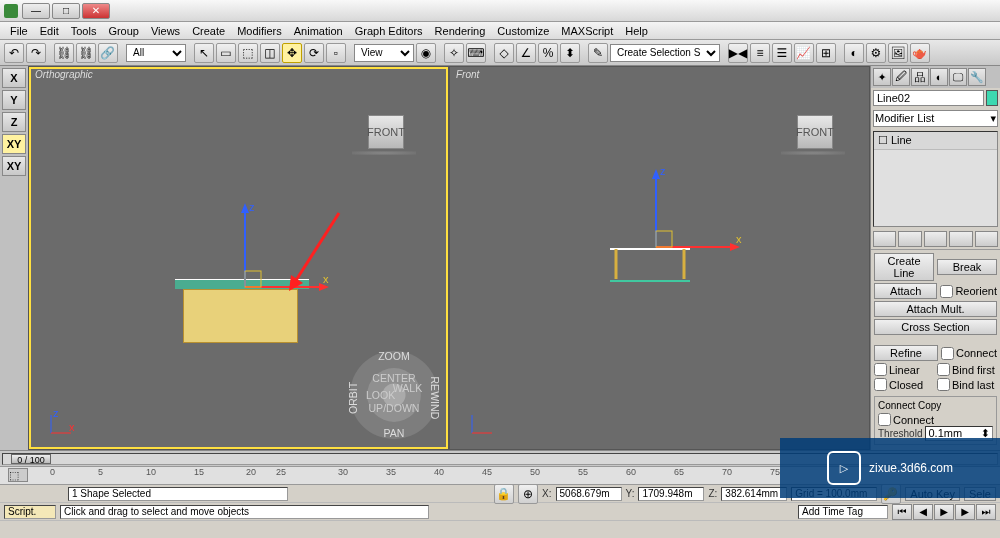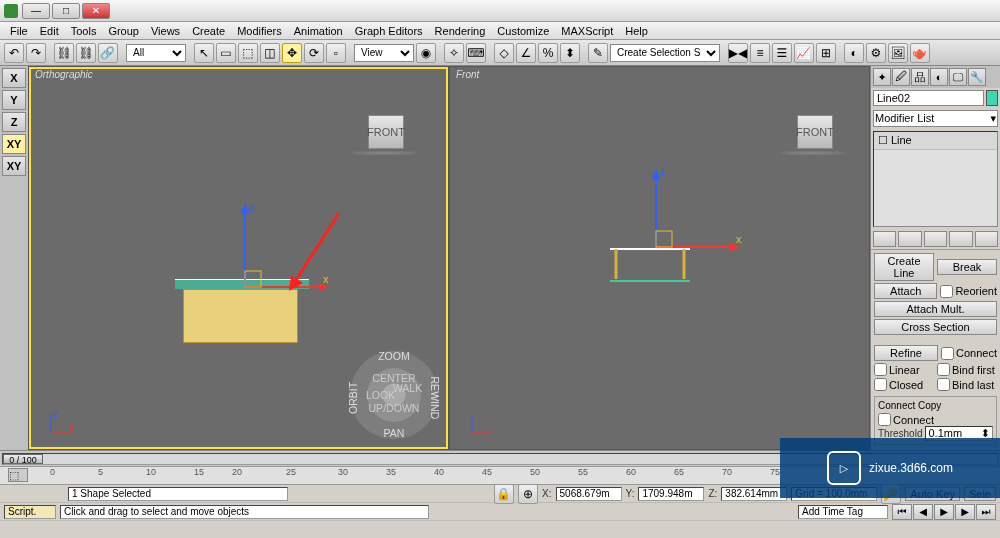--- a/index.html
+++ b/index.html
@@ -43,21 +43,21 @@
 .rp-stackbtns .sb { flex:1; height:16px; background:linear-gradient(to bottom,#eee,#ccc); border:1px solid #888; }
 .rp-body { padding:3px; display:flex; flex-direction:column; gap:2px; }
 .rp-btn { background:linear-gradient(to bottom,#f0f0f0,#d0d0d0); border:1px solid #888; padding:1px 4px; text-align:center; }
 .rp-row { display:flex; gap:3px; align-items:center; }
 .rp-chk { display:flex; align-items:center; gap:2px; }
 .rp-spin { flex:1; border:1px inset #888; background:#fff; padding:0 2px; display:flex; justify-content:space-between; }
 
 .bottombar { position:absolute; bottom:0; left:0; right:0; height:88px; background:#d4d0c8; border-top:1px solid #888; display:flex; flex-direction:column; }
 .timeline { height:16px; display:flex; align-items:center; background:#c8c8c8; border-bottom:1px solid #999; }
 .timetrack { height:12px; flex:1; background:#d8d8d8; border:1px inset #999; position:relative; margin:0 2px; }
-.timetrack .thumb { position:absolute; left:0; top:0; width:40px; height:10px; background:linear-gradient(to bottom,#eee,#bbb); border:1px solid #666; font-size:9px; text-align:center; }
+.timetrack .thumb { position:absolute; left:8px; top:0; width:40px; height:10px; background:linear-gradient(to bottom,#eee,#bbb); border:1px solid #666; font-size:9px; text-align:center; }
 .ruler { height:18px; background:#e0e0e0; border-bottom:1px solid #999; position:relative; overflow:hidden; }
 .ruler .tick { position:absolute; top:0; font-size:9px; color:#555; }
 .statusrows { flex:1; display:flex; flex-direction:column; }
 .statusrow { height:18px; display:flex; align-items:center; border-bottom:1px solid #bbb; gap:4px; padding:0 4px; }
 .sfield { border:1px inset #999; background:#fff; padding:0 3px; font-size:10px; height:14px; display:flex;align-items:center; }
 .slabel { font-size:10px; color:#333; }
 .playbtns { display:flex; gap:1px; margin-left:auto; }
 .playbtns .pb { width:20px; height:16px; background:linear-gradient(to bottom,#eee,#ccc); border:1px solid #888; display:flex;align-items:center;justify-content:center; font-size:10px; }
 
 .watermark { position:absolute; right:0; bottom:40px; width:220px; height:60px; background:rgba(0,60,120,0.85); color:#fff; display:flex; align-items:center; justify-content:center; gap:8px; font-size:14px; }
@@ -337,22 +337,22 @@
     <div class="timetrack">
       <div class="thumb">0 / 100</div>
     </div>
   </div>
   <div class="ruler">
     <div style="position:absolute; left:8px; top:1px; width:20px; height:14px; background:#ccc; border:1px solid #888;">⬚</div>
   <div class="tick" style="left: 50px;">0</div>
       <div class="tick" style="left: 98px;">5</div>
       <div class="tick" style="left: 146px;">10</div>
       <div class="tick" style="left: 194px;">15</div>
-      <div class="tick" style="left: 232px;">20</div>
-      <div class="tick" style="left: 286px;">25</div>
+      <div class="tick" style="left: 246px;">20</div>
+      <div class="tick" style="left: 276px;">25</div>
       <div class="tick" style="left: 338px;">30</div>
       <div class="tick" style="left: 386px;">35</div>
       <div class="tick" style="left: 434px;">40</div>
       <div class="tick" style="left: 482px;">45</div>
       <div class="tick" style="left: 530px;">50</div>
       <div class="tick" style="left: 578px;">55</div>
       <div class="tick" style="left: 626px;">60</div>
       <div class="tick" style="left: 674px;">65</div>
       <div class="tick" style="left: 722px;">70</div>
       <div class="tick" style="left: 770px;">75</div>

